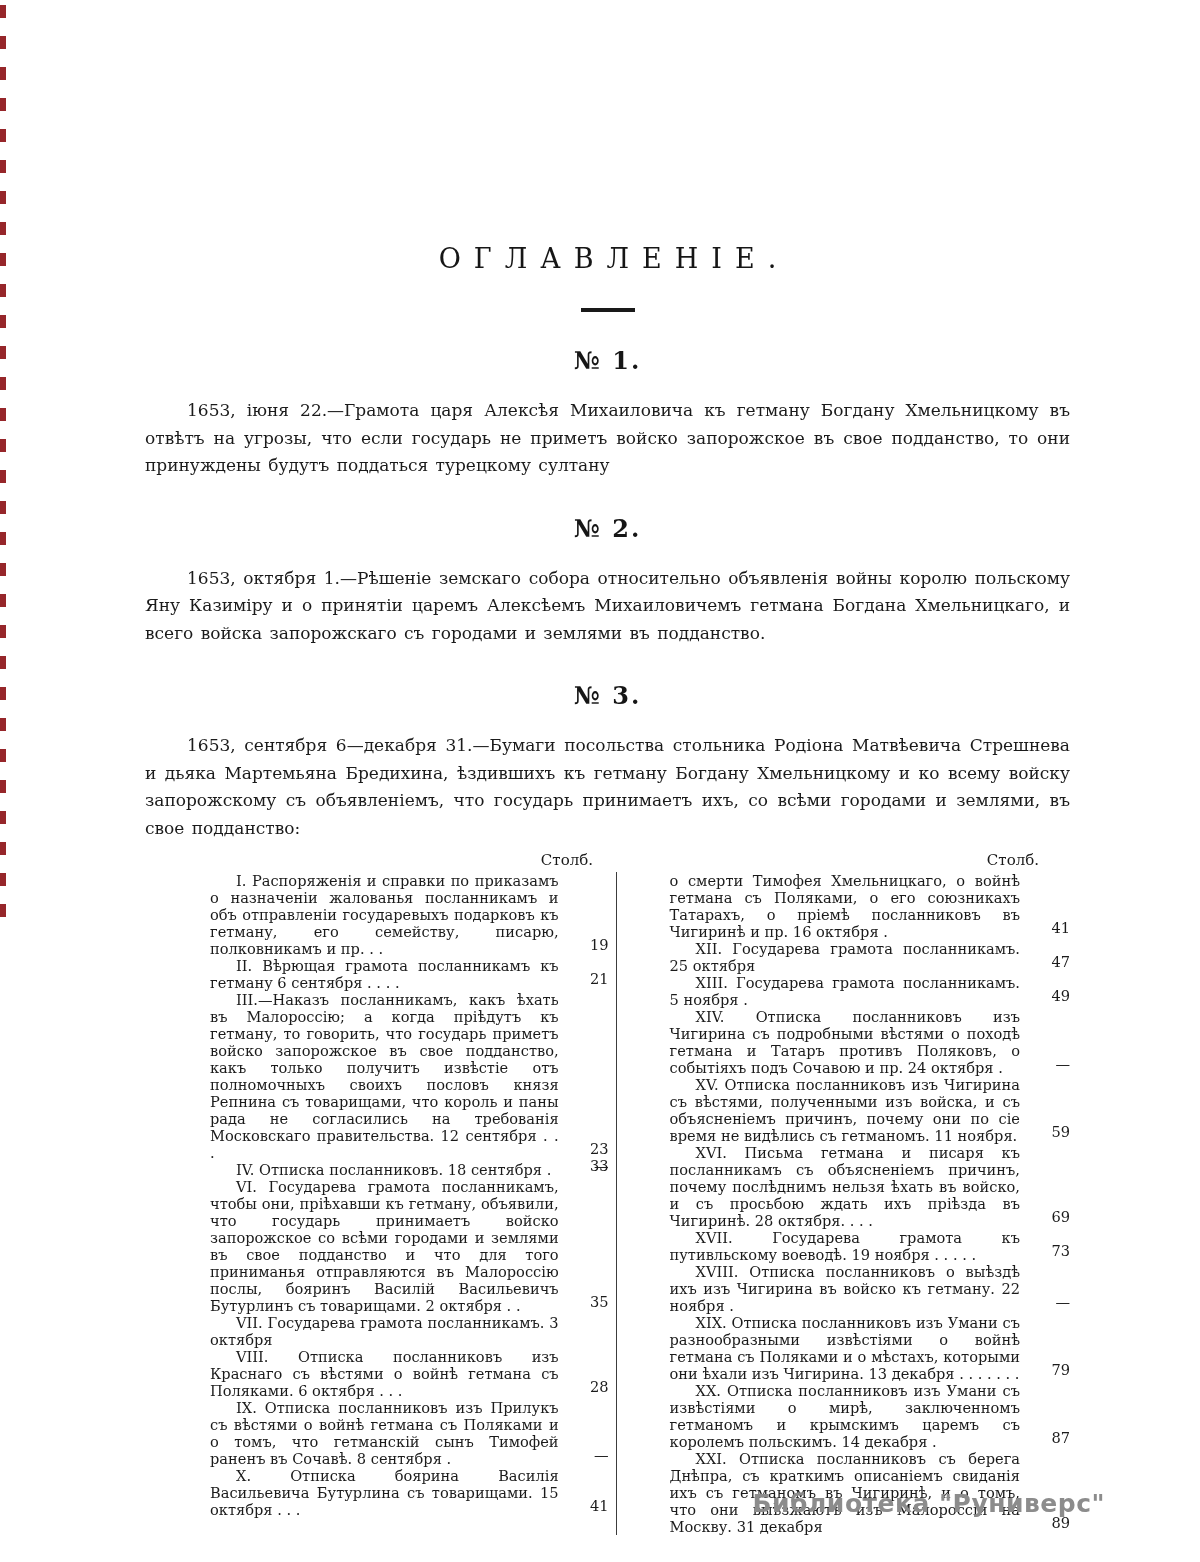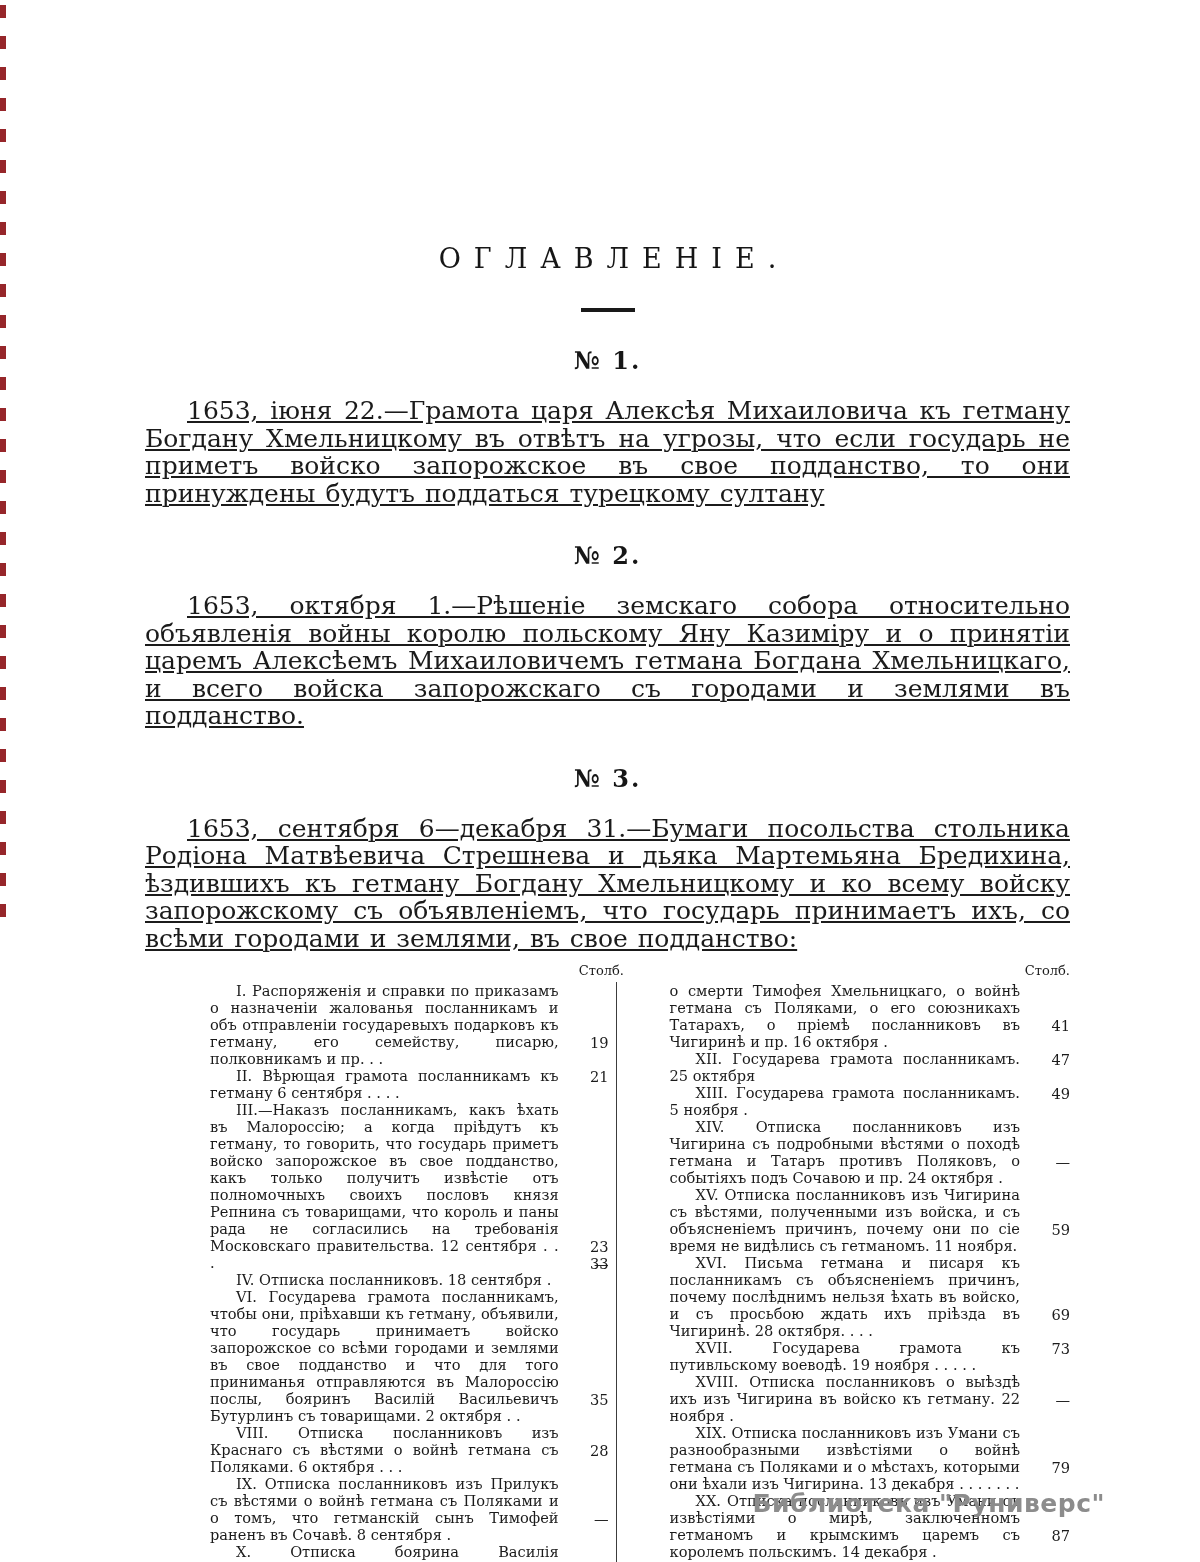--- a/index.html
+++ b/index.html
@@ -39,47 +39,46 @@
   .section-number {
     text-align: center;
     font-size: 24px;
     font-weight: bold;
     letter-spacing: 2px;
     margin: 34px 0 22px 0;
     color: #161616;
   }
   .section-text {
     margin: 0;
-    font-size: 25px;
+    font-size: 17px;
     line-height: 27.5px;
     text-align: justify;
     text-indent: 42px;
     word-spacing: 2px;
-    text-decoration: underline;
   }
   .toc { margin: 10px 0 0 18px; font-size: 14.6px; line-height: 17px; }
-  .toc-headers { display: flex; font-size: 13px; justify-content: flex-end; }
+  .toc-headers { display: flex; font-size: 15px; }
   .toc-colhead { display: block; text-align: right; }
   .toc-colhead.left  { width: 430px; }
   .toc-headers .spacer { width: 14px; }
   .toc-colhead.right { width: 432px; }
   .toc-body { display: flex; margin-top: 3px; }
   .toc-col { width: 430px; margin-left: 47px; }
   .toc-col.right { width: 432px; }
   .toc-divider { width: 1px; background: #3c3c3c; margin: 0 6px 0 7px; }
   .toc-item {
     position: relative;
     padding-right: 50px;
     text-indent: 26px;
     text-align: justify;
   }
   .toc-item.cont { text-indent: 0; }
   .toc-item .p {
     position: absolute;
-    right: 0; bottom: 16px;
+    right: 0; bottom: 4px;
     width: 46px;
     text-align: right;
     text-indent: 0;
   }
   .watermark {
     position: absolute;
     top: 1489px;
     right: 95px;
     font-family: "DejaVu Sans", "Liberation Sans", sans-serif;
     font-weight: bold;
@@ -114,20 +113,21 @@
         <span class="toc-colhead right">Столб.</span>
       </div>
       <div class="toc-body">
         <div class="toc-col left" id="toc-left">
             <div class="toc-item"><span class="t">I. Распоряженія и справки по приказамъ о назначеніи жалованья посланникамъ и объ отправленіи государевыхъ подарковъ къ гетману, его семейству, писарю, полковникамъ и пр.  .   .</span><span class="p">19</span></div>
             <div class="toc-item"><span class="t">II. Вѣрющая грамота посланникамъ къ гетману 6 сентября .  .       .     .</span><span class="p">21</span></div>
             <div class="toc-item"><span class="t">III.—Наказъ посланникамъ, какъ ѣхать въ Малороссію; а когда пріѣдутъ къ гетману, то говорить, что государь приметъ войско запорожское въ свое подданство, какъ только получитъ извѣстіе отъ полномочныхъ своихъ пословъ князя Репнина съ товарищами, что король и паны рада не согласились на требованія Московскаго правительства. 12 сентября   .   .       .</span><span class="p">23</span></div>
             <div class="toc-item"><span class="t">IV. Отписка посланниковъ. 18 сентября .</span><span class="p">33</span></div>
             <div class="toc-item"><span class="p">—</span></div>
             <div class="toc-item"><span class="t">VI. Государева грамота посланникамъ, чтобы они, пріѣхавши къ гетману, объявили, что государь принимаетъ войско запорожское со всѣми городами и землями въ свое подданство и что для того приниманья отправляются въ Малороссію послы, бояринъ Василій Васильевичъ Бутурлинъ съ товарищами. 2 октября .  .</span><span class="p">35</span></div>
+            <div class="toc-item"><span class="t">VII. Государева грамота посланникамъ. 3 октября</span></div>
             <div class="toc-item"><span class="t">VIII. Отписка посланниковъ изъ Краснаго съ вѣстями о войнѣ гетмана съ Поляками. 6 октября .  .   .</span><span class="p">28</span></div>
             <div class="toc-item"><span class="t">IX. Отписка посланниковъ изъ Прилукъ съ вѣстями о войнѣ гетмана съ Поляками и о томъ, что гетманскій сынъ Тимофей раненъ въ Сочавѣ. 8 сентября .</span><span class="p">—</span></div>
             <div class="toc-item"><span class="t">X. Отписка боярина Василія Васильевича Бутурлина съ товарищами. 15 октября .        .   .</span><span class="p">41</span></div>
           </div>
         <div class="toc-divider"></div>
         <div class="toc-col right" id="toc-right">
             <div class="toc-item cont"><span class="t">о смерти Тимофея Хмельницкаго, о войнѣ гетмана съ Поляками, о его союзникахъ Татарахъ, о пріемѣ посланниковъ въ Чигиринѣ и пр. 16 октября .</span><span class="p">41</span></div>
             <div class="toc-item"><span class="t">XII. Государева грамота посланникамъ. 25 октября</span><span class="p">47</span></div>
             <div class="toc-item"><span class="t">XIII. Государева грамота посланникамъ. 5 ноября .</span><span class="p">49</span></div>
             <div class="toc-item"><span class="t">XIV. Отписка посланниковъ изъ Чигирина съ подробными вѣстями о походѣ гетмана и Татаръ противъ Поляковъ, о событіяхъ подъ Сочавою и пр. 24 октября .</span><span class="p">—</span></div>

